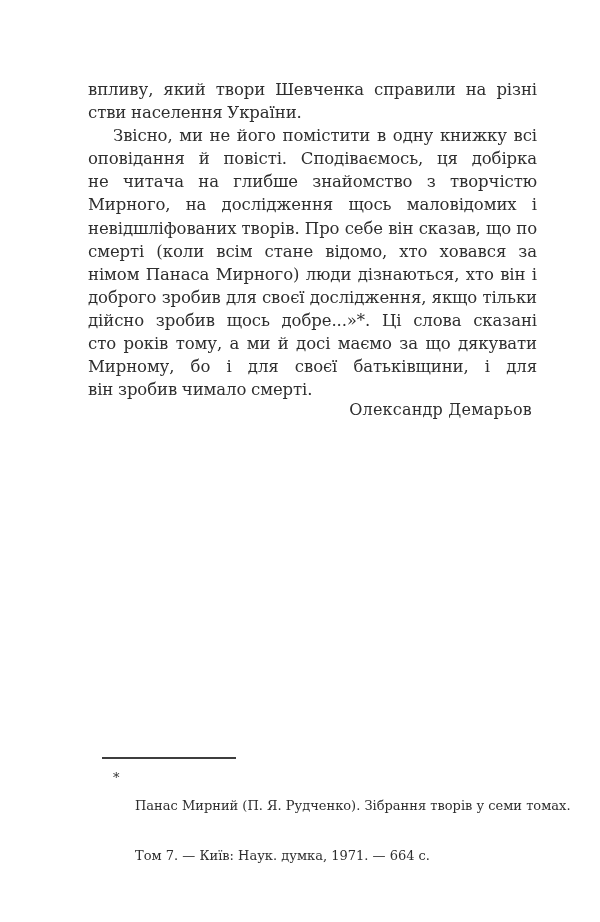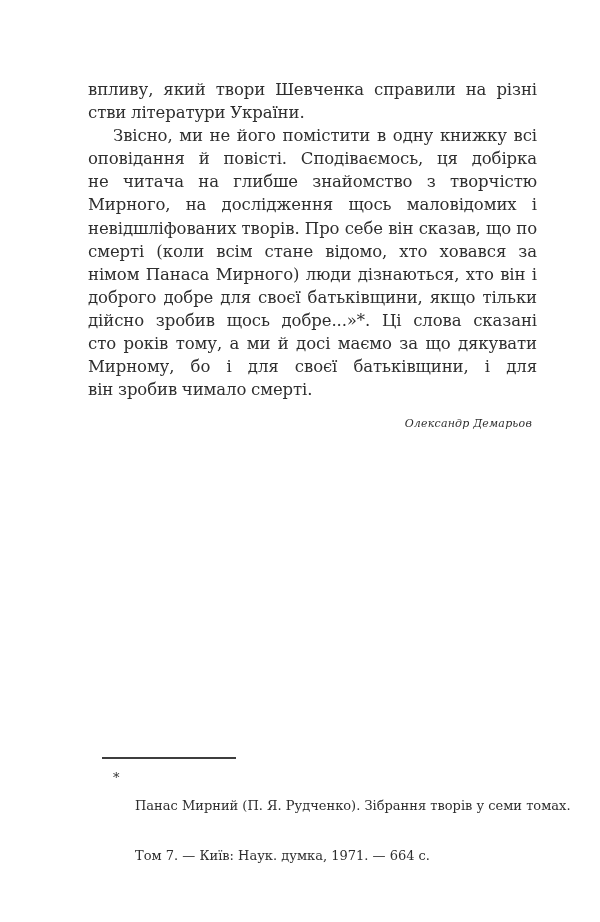--- a/index.html
+++ b/index.html
@@ -34,25 +34,24 @@
   .line.j {
     text-align: justify;
     text-align-last: justify;
   }
   .line.indent {
     text-indent: 25px;
   }
   .signature {
     position: absolute;
     left: 88px;
-    top: 412px;
+    top: 398px;
     width: 444px;
     text-align: right;
-    font-style: italic;
-    font-size: 11px;
+    font-size: 16px;
     line-height: 23px;
     letter-spacing: 0.2px;
   }
   .footnote {
     position: absolute;
     left: 102px;
     top: 757px;
     width: 440px;
     font-size: 13px;
     line-height: 22px;
@@ -84,32 +83,32 @@
 </style>
 </head>
 <body>
 
 <div class="page">
 
   <div class="body-text">
 
     <div>
       <div class="line j">впливу, який твори Шевченка справили на різні вер-</div>
-      <div class="line">стви літератури України.</div>
+      <div class="line">стви населення України.</div>
     </div>
 
     <div>
       <div class="line j indent">Звісно, ми не його помістити в одну книжку всі</div>
       <div class="line j">оповідання й повісті. Сподіваємось, ця добірка надих-</div>
       <div class="line j">не читача на глибше знайомство з творчістю Панаса</div>
       <div class="line j">Мирного, на дослідження щось маловідомих і часто</div>
       <div class="line j">невідшліфованих творів. Про себе він сказав, що по його</div>
       <div class="line j">смерті (коли всім стане відомо, хто ховався за псевдо-</div>
       <div class="line j">німом Панаса Мирного) люди дізнаються, хто він і «що</div>
-      <div class="line j">доброго добре для своєї батьківщини, якщо тільки</div>
+      <div class="line j">доброго зробив для своєї дослідження, якщо тільки</div>
       <div class="line j">дійсно зробив щось добре...»*. Ці слова сказані понад</div>
       <div class="line j">сто років тому, а ми й досі маємо за що дякувати Панасу</div>
       <div class="line j">Мирному, бо і для своєї батьківщини, і для літератури</div>
       <div class="line">він зробив чимало смерті.</div>
     </div>
 
   </div>
 
   <div class="signature">Олександр Демарьов</div>
 

